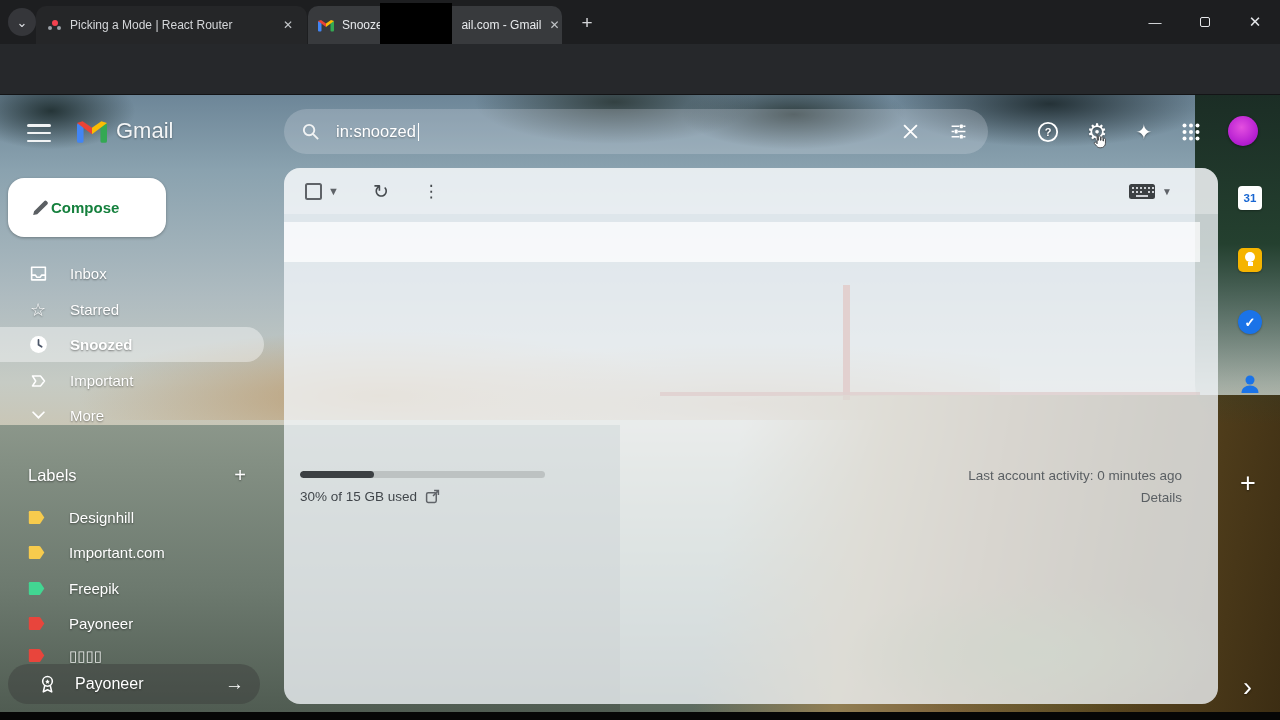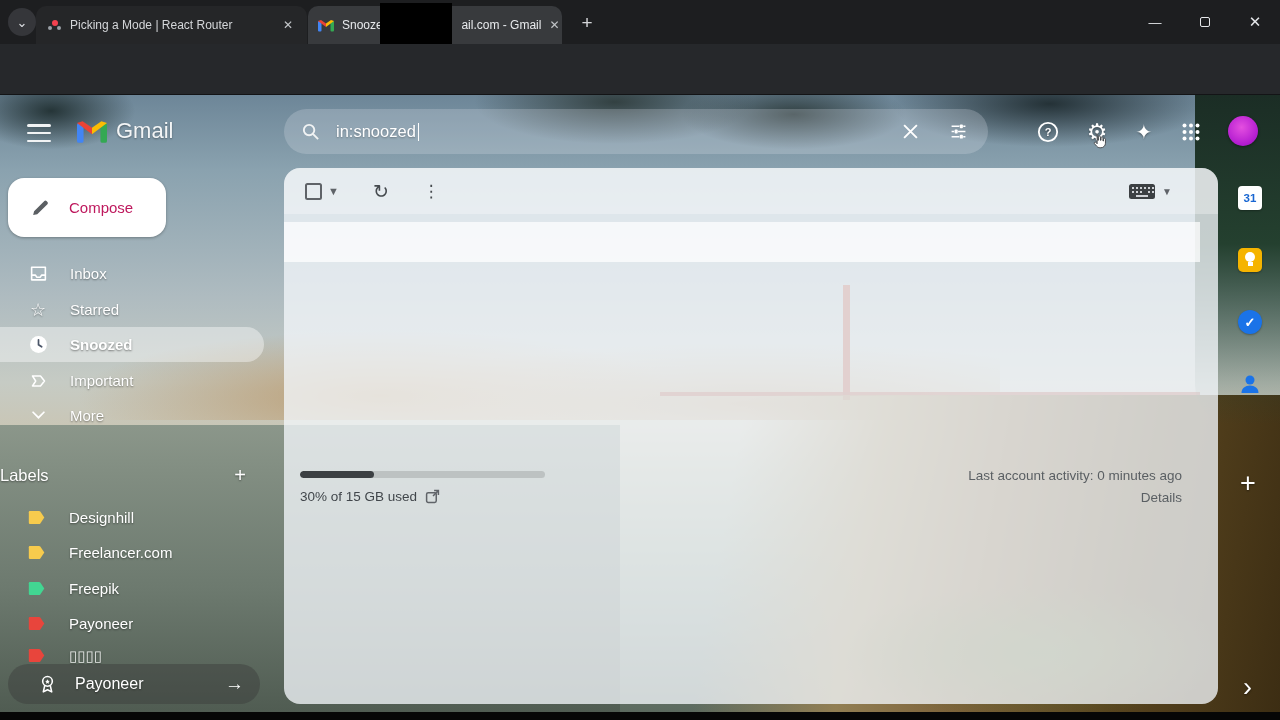--- a/index.html
+++ b/index.html
@@ -66,26 +66,26 @@
   .searchbar { position:absolute; left:284px; top:109px; width:704px; height:45px; border-radius:23px; background:rgba(225,232,238,.24); display:flex; align-items:center; }
   .searchbar .q { color:#fff; font-size:16.5px; margin-left:14px; text-shadow:0 1px 2px rgba(0,0,0,.3); }
   .search-caret { width:1.5px; height:18px; background:#fff; margin-left:2px; }
   .sb-icon { width:24px; height:24px; display:flex; align-items:center; justify-content:center; }
   .hdr-ic { position:absolute; top:119px; width:26px; height:26px; display:flex; align-items:center; justify-content:center; color:#fff; text-shadow:0 1px 2px rgba(0,0,0,.4); }
   .g-avatar { position:absolute; left:1228px; top:116px; width:30px; height:30px; border-radius:50%; background:radial-gradient(circle at 45% 38%, #e44fe0, #b21bd0 70%, #8d0fae); box-shadow:0 1px 3px rgba(0,0,0,.4); }
   .hand-cursor { position:absolute; left:1090px; top:132px; width:18px; height:18px; z-index:60; }
 
   
   .compose { position:absolute; left:8px; top:178px; width:158px; height:59px; background:#fff; border-radius:16px; box-shadow:0 1px 3px rgba(0,0,0,.3); display:flex; align-items:center; }
-  .compose .lbl { color:#be185d; font-size:15px; font-weight:400; margin-left:18px; }
+  .compose .lbl { color:#15803d; font-size:15px; font-weight:700; }
   .nav-item { position:absolute; left:0; width:264px; height:35px; display:flex; align-items:center; color:#fff; font-size:15px; text-shadow:0 1px 2px rgba(0,0,0,.45); }
   .nav-item .ic { width:20px; margin-left:28px; margin-right:22px; display:flex; justify-content:center; }
   .nav-item.selected { background:rgba(255,255,255,.40); border-radius:0 18px 18px 0; font-weight:bold; }
   .labels-hdr { position:absolute; left:0; top:460px; width:264px; height:30px; display:flex; align-items:center; color:#fff; font-size:16.5px; text-shadow:0 1px 2px rgba(0,0,0,.45); }
-  .labels-hdr .t { flex:1; }
+  .labels-hdr .t { margin-left:28px; flex:1; }
   .labels-hdr .plus { margin-right:18px; font-size:20px; }
   .label-row { position:absolute; left:0; width:264px; height:35px; display:flex; align-items:center; color:#fff; font-size:15px; text-shadow:0 1px 2px rgba(0,0,0,.45); }
   .label-row .tag { margin-left:28px; margin-right:22px; display:flex; }
   .label-clip { overflow:hidden; height:23px; }
   .upgrade { position:absolute; left:8px; top:664px; width:252px; height:40px; border-radius:20px; background:rgba(55,55,55,.40); display:flex; align-items:center; color:#fff; z-index:5; }
   .upgrade .lbl { font-size:16px; margin-left:18px; flex:1; text-shadow:0 1px 2px rgba(0,0,0,.4); }
   .upgrade .arrow { margin-right:16px; font-size:19px; }
   .upgrade .med { margin-left:30px; display:flex; }
 
   
@@ -385,21 +385,21 @@
         </svg>
     </span>
     <span>Designhill</span>
   </div>
   <div class="label-row" style="top:535px;">
     <span class="tag">
       <svg width="19" height="15" viewBox="0 0 19 15">
           <path d="M2 1h9c.5 0 1 .2 1.3.6l4 5.9-4 5.9c-.3.4-.8.6-1.3.6H2a1.2 1.2 0 0 1-1.2-1.2V2.2C.8 1.5 1.3 1 2 1z" fill="#f7cb4d"></path>
         </svg>
     </span>
-    <span>Freelancer.com</span>
+    <span>Important.com</span>
   </div>
   <div class="label-row" style="top:571px;">
     <span class="tag">
       <svg width="19" height="15" viewBox="0 0 19 15">
           <path d="M2 1h9c.5 0 1 .2 1.3.6l4 5.9-4 5.9c-.3.4-.8.6-1.3.6H2a1.2 1.2 0 0 1-1.2-1.2V2.2C.8 1.5 1.3 1 2 1z" fill="#42d692"></path>
         </svg>
     </span>
     <span>Freepik</span>
   </div>
   <div class="label-row" style="top:606px;">

